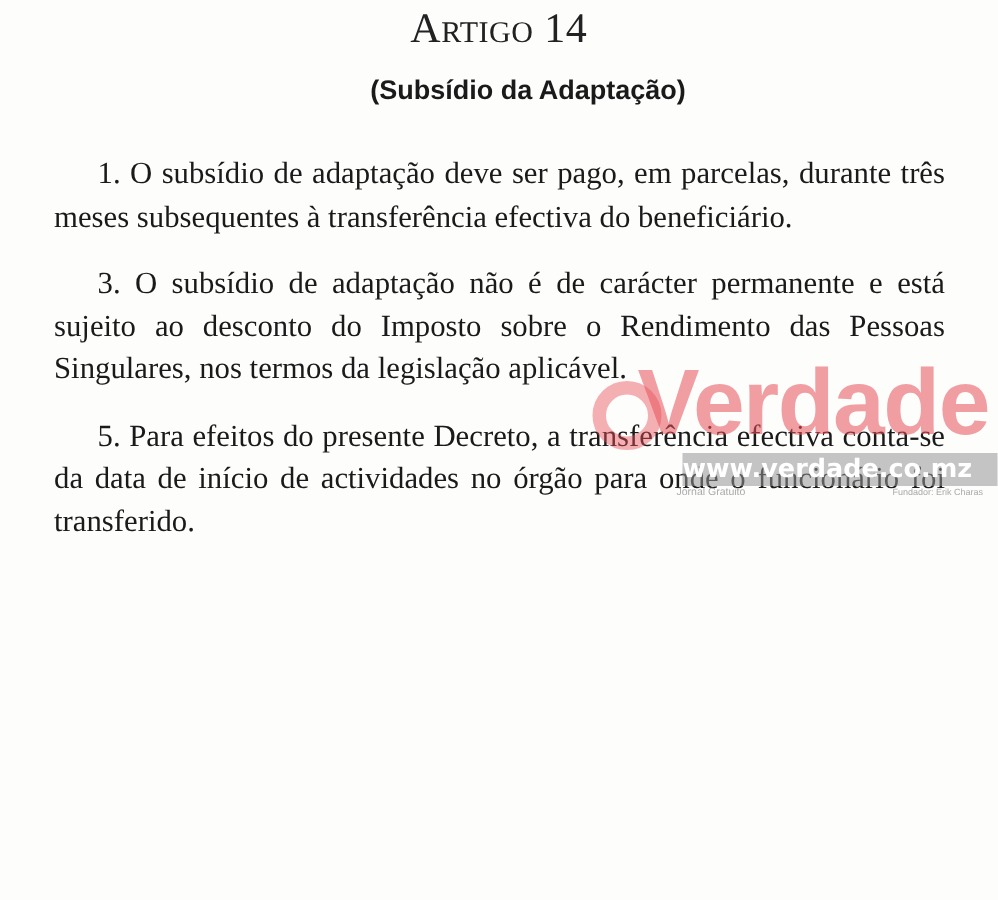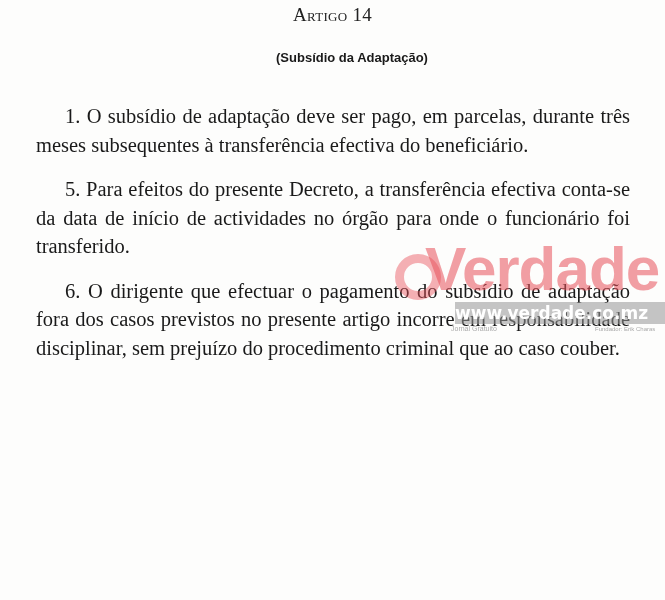--- a/index.html
+++ b/index.html
@@ -5,27 +5,27 @@
   html, body { margin: 0; padding: 0; }
   body {
     width: 665px; height: 600px; overflow: hidden;
     background: #fdfdfc; position: relative;
     font-family: "Liberation Serif", "DejaVu Serif", serif;
     color: #1a1a1a;
   }
   .page { position: absolute; left: 0; top: 0; width: 665px; height: 600px; }
   .article-title {
     position: absolute; left: 0; right: 0; top: 4px;
-    text-align: center; font-size: 19px; letter-spacing: 0.3px;
+    text-align: center; font-size: 28px; letter-spacing: 0.3px;
     font-variant: small-caps; color: #222;
   }
   .article-subtitle {
     position: absolute; left: 0; right: 0; top: 50px;
     text-align: center; font-family: "Liberation Sans", "DejaVu Sans", sans-serif;
-    font-weight: bold; font-size: 13px; color: #1a1a1a; margin-left: 39px;
+    font-weight: bold; font-size: 18px; color: #1a1a1a; margin-left: 39px;
   }
   .body-text {
     position: absolute; left: 20px; width: 626px; top: 86px;
     font-size: 20.5px; line-height: 28.5px; text-align: justify;
   }
   .para { margin: 16px; text-indent: 29px; text-align: justify; text-align-last: left; }
   .watermark {
     position: absolute; left: 395px; top: 234px; width: 270px; height: 108px;
     pointer-events: none;
   }
@@ -56,22 +56,22 @@
 </style>
 </head>
 <body>
 
 <div class="page">
   <div class="article-title">Artigo 14</div>
   <div class="article-subtitle">(Subsídio da Adaptação)</div>
 
   <div class="body-text">
     <p class="para">1. O subsídio de adaptação deve ser pago, em parcelas, durante três meses subsequentes à transferência efectiva do beneficiário.</p>
+    <p class="para">3. O subsídio de adaptação não é de carácter permanente e está sujeito ao desconto do Imposto sobre o Rendimento das Pessoas Singulares, nos termos da legislação aplicável.</p>
     <p class="para">5. Para efeitos do presente Decreto, a transferência efectiva conta-se da data de início de actividades no órgão para onde o funcionário foi transferido.</p>
-    <p class="para">6. O dirigente que efectuar o pagamento do subsídio de adaptação fora dos casos previstos no presente artigo incorre em responsabilidade disciplinar, sem prejuízo do procedimento criminal que ao caso couber.</p>
   </div>
 
   <div class="watermark">
     <div class="wm-at"></div>
     <div class="wm-logo">Verdade</div>
     <div class="wm-url">www.verdade.co.mz</div>
     <div class="wm-small-left">Jornal Gratuito</div>
     <div class="wm-small-right">Fundador: Erik Charas</div>
   </div>
 </div>

